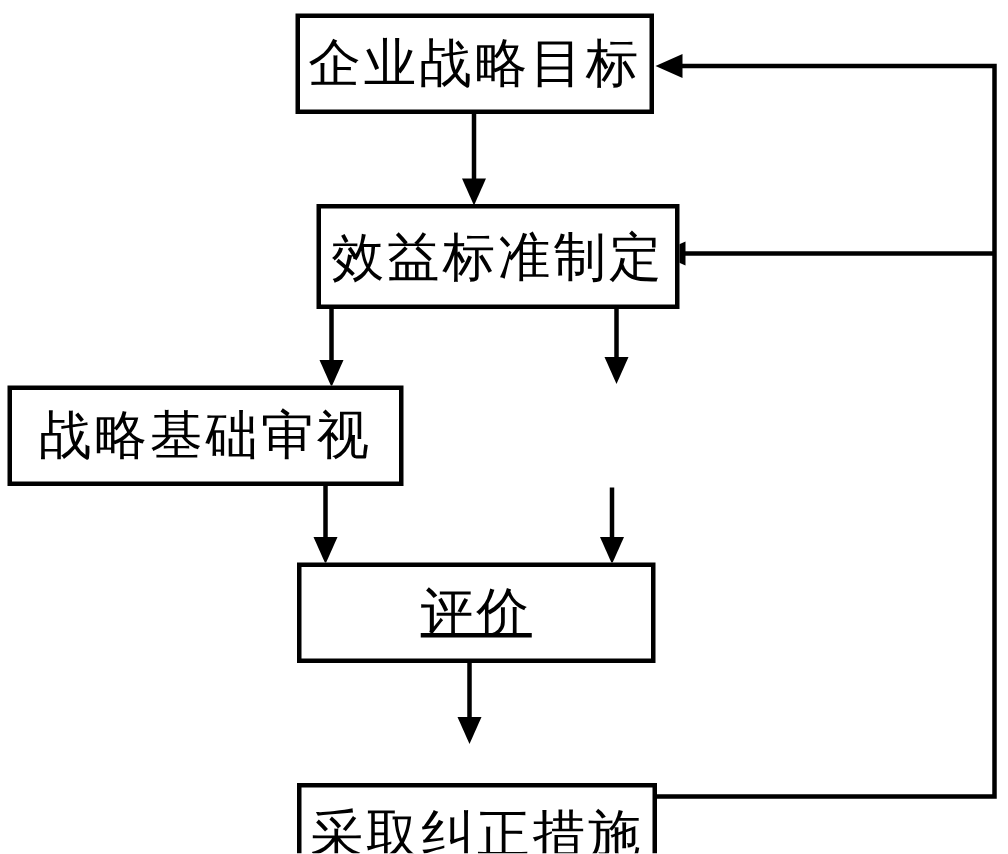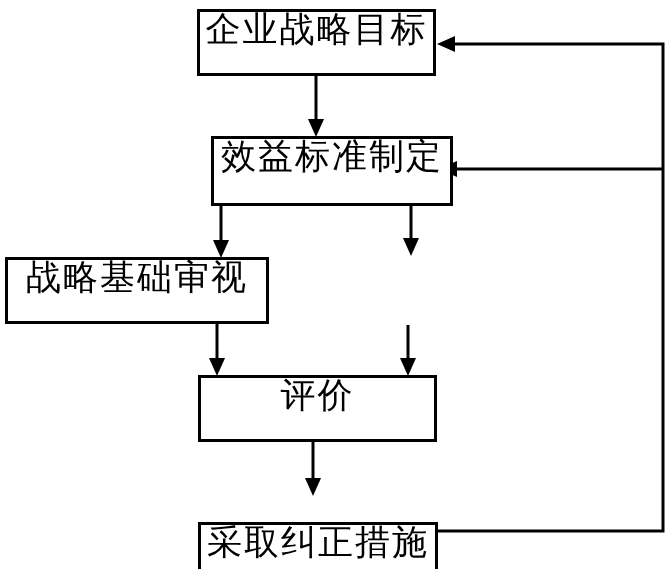--- a/index.html
+++ b/index.html
@@ -9,29 +9,29 @@
     background:#ffffff;
     font-family:"Liberation Serif","DejaVu Serif",serif;
     overflow:hidden;
   }
   .connector-layer{position:absolute;left:0;top:0;width:672px;height:569px;}
   .node{
     position:absolute;
     box-sizing:border-box;
     border:3px solid #000000;
     background:#ffffff;
-    display:flex;align-items:flex-start;justify-content:center;
+    display:flex;align-items:center;justify-content:center;
     font-size:35px;line-height:1;letter-spacing:2px;
     color:#000000;white-space:nowrap;
   }
   #n1{left:197px;top:9px;width:239px;height:67px;}
   #n2{left:195px;top:136px;width:242px;height:70px;margin-left:16px;}
   #n3{left:5px;top:257px;width:264px;height:67px;}
   #n4{left:393px;top:255px;width:243px;height:70px;}
-  #n5{left:198px;top:375px;width:239px;height:67px;}
+  #n5{left:198px;top:375px;width:239px;height:67px;text-decoration:underline;}
   #n6{left:198px;top:522px;width:240px;height:68px;}
 </style>
 </head>
 <body>
 
 <div class="canvas">
 
   <svg class="connector-layer" width="672" height="569" viewBox="0 0 672 569" xmlns="http://www.w3.org/2000/svg">
 
     <g>

